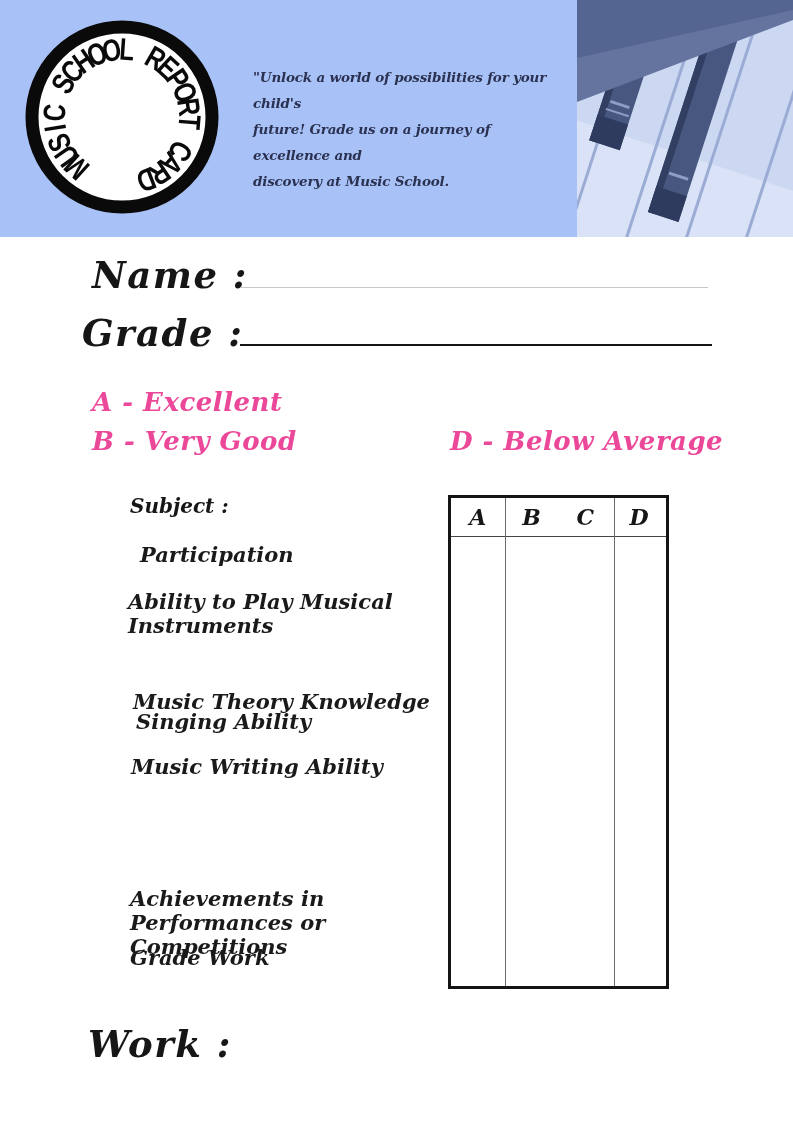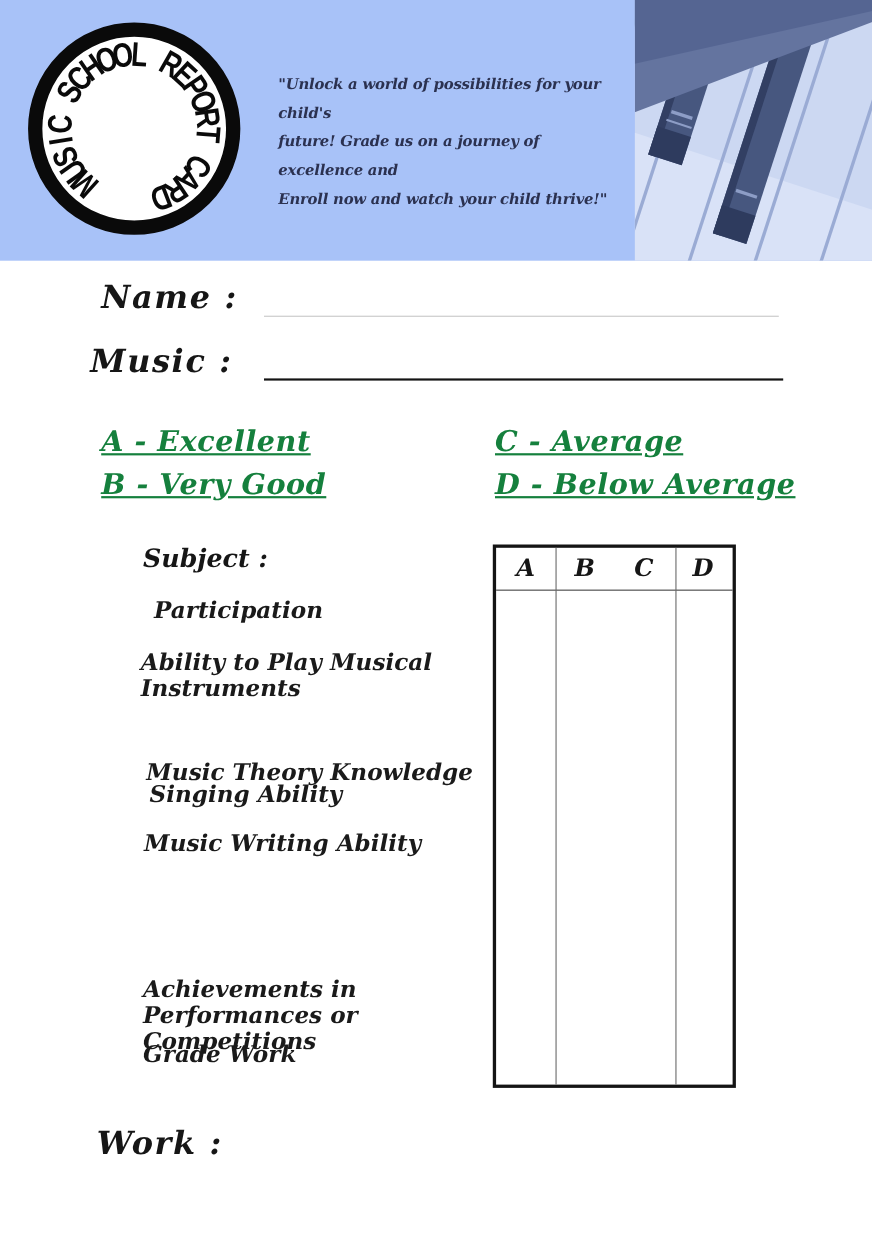--- a/index.html
+++ b/index.html
@@ -8,36 +8,36 @@
 
   
   .band{position:absolute;left:0;top:0;width:793px;height:237px;}
   .photo-wrap{position:absolute;left:577px;top:0;width:216px;height:237px;overflow:hidden;}
   .logo-wrap{position:absolute;left:22px;top:17px;width:200px;height:200px;}
   .quote{position:absolute;left:253px;top:64px;width:315px;
          font-style:italic;font-weight:bold;font-size:13.5px;line-height:26px;
          letter-spacing:-0.2px;color:#2b3150;}
 
   
-  .fieldlabel{position:absolute;font-weight:bold;font-style:italic;font-size:29px;letter-spacing:1.5px;}
+  .fieldlabel{position:absolute;font-weight:bold;font-style:italic;font-size:37px;letter-spacing:1.5px;}
   .name-label{left:92px;top:253px;}
   .grade-label{left:82px;top:311px;}
   .fill-line{position:absolute;}
   .name-line{left:240px;top:287px;width:468px;height:1px;background:#c7c7c7;}
   .grade-line{left:240px;top:344px;width:472px;height:2px;background:#141414;}
 
   
-  .keyitem{position:absolute;font-weight:bold;font-style:italic;font-size:26px;letter-spacing:0.5px;color:#15803d;text-decoration:underline;}
+  .keyitem{position:absolute;font-weight:bold;font-style:italic;font-size:26px;letter-spacing:0.5px;color:#ec4899;}
   .key-a{left:92px;top:387px;}
   .key-b{left:92px;top:426px;}
   .key-c{left:450px;top:387px;}
   .key-d{left:450px;top:426px;}
 
   
-  .subject-heading{position:absolute;left:130px;top:494px;font-weight:bold;font-style:italic;font-size:23px;}
+  .subject-heading{position:absolute;left:130px;top:494px;font-weight:bold;font-style:italic;font-size:20px;}
   .subject-item{position:absolute;font-weight:bold;font-style:italic;font-size:21px;line-height:24px;
                 white-space:pre-line;color:#1a1a1a;}
   .s0{left:140px;top:543px;}
   .s1{left:128px;top:590px;}
   .s2{left:133px;top:658px;margin-top:32px;}
   .s3{left:136px;top:710px;}
   .s4{left:131px;top:755px;}
   .s5{left:128px;top:799px;}
   .s6{left:130px;top:887px;}
   .s7{left:130px;top:946px;}
@@ -130,31 +130,30 @@
           <text transform="translate(141.57,139.00) rotate(493.17) scale(0.78,1)" text-anchor="middle" font-family="&quot;Liberation Sans&quot;, sans-serif" font-weight="bold" font-size="31" fill="#0a0a0a">A</text>
           <text transform="translate(131.80,147.30) rotate(506.09) scale(0.78,1)" text-anchor="middle" font-family="&quot;Liberation Sans&quot;, sans-serif" font-weight="bold" font-size="31" fill="#0a0a0a">R</text>
           <text transform="translate(120.43,153.21) rotate(519.00) scale(0.78,1)" text-anchor="middle" font-family="&quot;Liberation Sans&quot;, sans-serif" font-weight="bold" font-size="31" fill="#0a0a0a">D</text>
         </g>
     </svg>
   </div>
 
   <div class="quote">
     <div>"Unlock a world of possibilities for your child's</div>
     <div>future! Grade us on a journey of excellence and</div>
-    <div>Enroll now and watch your child thrive!"</div>
+    <div>discovery at Music School.</div>
   </div>
 
   <div class="fieldlabel name-label">Name :</div>
   <div class="fill-line name-line"></div>
-  <div class="fieldlabel grade-label">Music :</div>
+  <div class="fieldlabel grade-label">Grade :</div>
   <div class="fill-line grade-line"></div>
 
   <div class="keyitem key-a">A - Excellent</div>
   <div class="keyitem key-b">B - Very Good</div>
-  <div class="keyitem key-c">C - Average</div>
   <div class="keyitem key-d">D - Below Average</div>
 
   <div class="subject-heading">Subject :</div>
   <div class="subject-item s1">Ability to Play Musical
 Instruments</div>
   <div class="subject-item s0">Participation</div>
   <div class="subject-item s2">Music Theory Knowledge</div>
   <div class="subject-item s4">Music Writing Ability</div>
   <div class="subject-item s3">Singing Ability</div>
   <div class="subject-item s6">Achievements in

